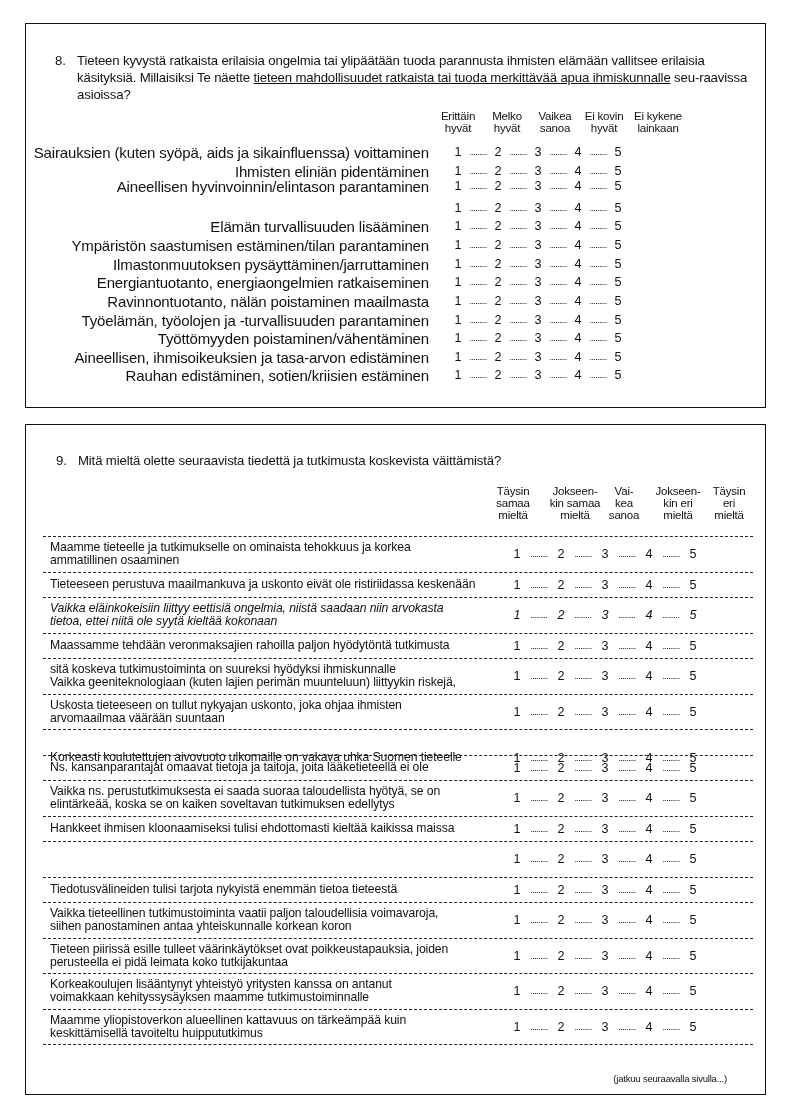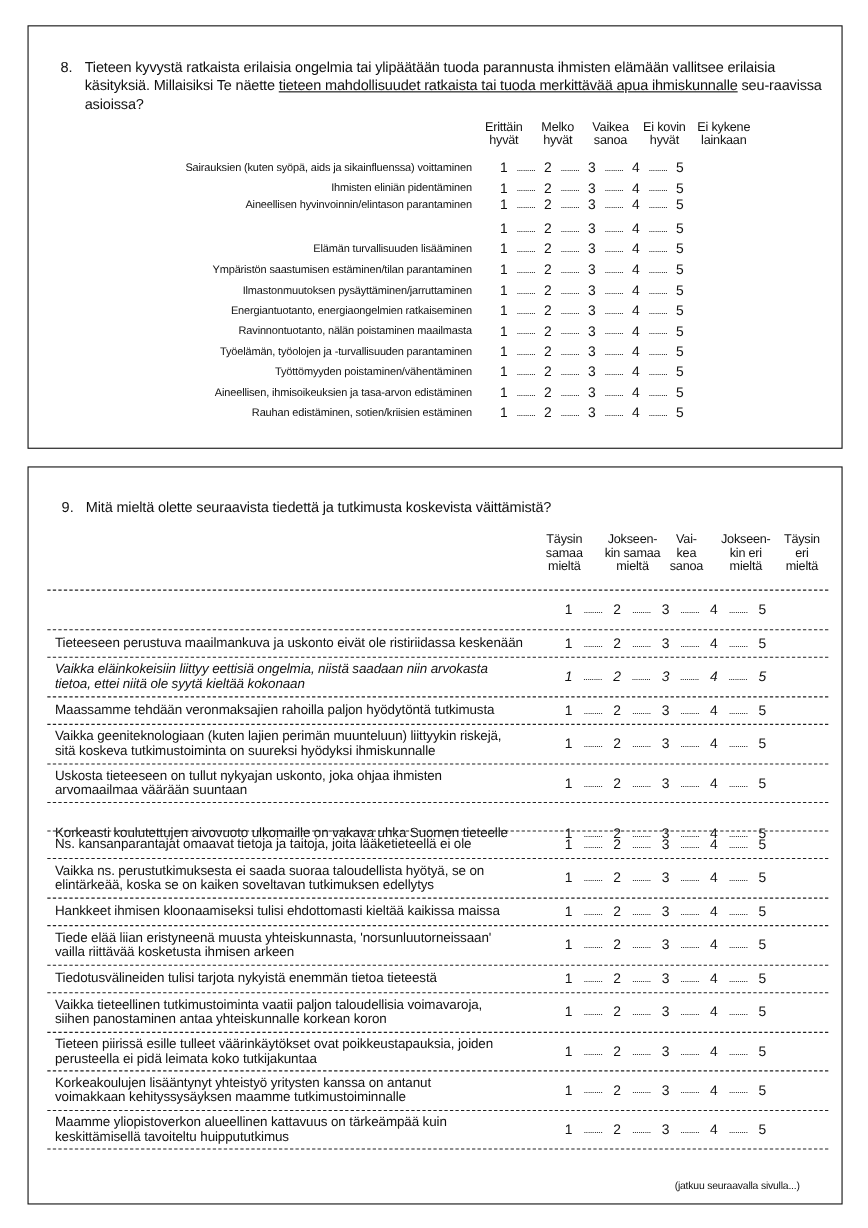--- a/index.html
+++ b/index.html
@@ -11,21 +11,21 @@
   .qtext { position: absolute; font-size: 13.2px; line-height: 17px; letter-spacing: -0.15px; }
   .qnum { position: absolute; font-size: 13.2px; line-height: 17px; }
   #q8 .qnum { left: 29px; top: 28px; }
   #q8 .qtext { left: 51px; top: 28px; width: 680px; }
   .ul { text-decoration: underline; }
 
   .hdr { position: absolute; font-size: 11.5px; line-height: 12px; text-align: center; letter-spacing: -0.2px; }
 
   
   .q8row { position: absolute; left: 0; width: 741px; height: 18.6px; }
-  .q8label { position: absolute; right: 338px; top: 0; font-size: 10px; line-height: 17px; white-space: nowrap; letter-spacing: -0.15px; }
+  .q8label { position: absolute; right: 338px; top: 0; font-size: 15px; line-height: 17px; white-space: nowrap; letter-spacing: -0.15px; }
   .q8scale { position: absolute; left: 428px; top: 0; font-size: 12.6px; line-height: 17px; }
   .q8scale .n { display: inline-block; width: 8px; text-align: center; }
   .q8scale .d { display: inline-block; width: 32px; text-align: center; font-size: 9px; letter-spacing: -0.6px; vertical-align: 1px; }
 
   
   #q9 .qnum { left: 30px; top: 27px; }
   #q9 .qtext { left: 52px; top: 27px; width: 660px; }
   .dash { position: absolute; left: 17px; width: 710px; height: 0; border-top: 1.3px dashed #222; }
   .q9row { position: absolute; left: 0; width: 741px; }
   .q9label { position: absolute; left: 24px; font-size: 12.2px; line-height: 13px; letter-spacing: -0.1px; width: 440px; }
@@ -145,20 +145,24 @@
       </div>
       <div class="hdr" style="left: 671px; width: 64px; top: 60px;">
         <div>Täysin</div>
         <div>eri</div>
         <div>mieltä</div>
       </div>
     </div>
   <div id="q9-rows">
       <div class="dash" style="top: 111px;"></div>
       <div class="q9row" style="top: 111px; height: 35.5px;">
+        <div class="q9label" style="top: 5px;">
+          <div>Maamme tieteelle ja tutkimukselle on ominaista tehokkuus ja korkea</div>
+          <div>ammatillinen osaaminen</div>
+        </div>
         <div class="q9scale" style="top: 11px;"><span class="n">1</span><span class="d">.........</span><span class="n">2</span><span class="d">.........</span><span class="n">3</span><span class="d">.........</span><span class="n">4</span><span class="d">.........</span><span class="n">5</span></div>
       </div>
       <div class="dash" style="top: 146.5px;"></div>
       <div class="q9row" style="top: 146.5px; height: 25.5px;">
         <div class="q9label" style="top: 6px;">
           <div>Tieteeseen perustuva maailmankuva ja uskonto eivät ole ristiriidassa keskenään</div>
         </div>
         <div class="q9scale" style="top: 6px;"><span class="n">1</span><span class="d">.........</span><span class="n">2</span><span class="d">.........</span><span class="n">3</span><span class="d">.........</span><span class="n">4</span><span class="d">.........</span><span class="n">5</span></div>
       </div>
       <div class="dash" style="top: 172px;"></div>
@@ -172,22 +176,22 @@
       <div class="dash" style="top: 207.5px;"></div>
       <div class="q9row" style="top: 207.5px; height: 25.5px;">
         <div class="q9label" style="top: 6px;">
           <div>Maassamme tehdään veronmaksajien rahoilla paljon hyödytöntä tutkimusta</div>
         </div>
         <div class="q9scale" style="top: 6px;"><span class="n">1</span><span class="d">.........</span><span class="n">2</span><span class="d">.........</span><span class="n">3</span><span class="d">.........</span><span class="n">4</span><span class="d">.........</span><span class="n">5</span></div>
       </div>
       <div class="dash" style="top: 233px;"></div>
       <div class="q9row" style="top: 233px; height: 35.5px;">
         <div class="q9label" style="top: 5px;">
+          <div>sitä koskeva tutkimustoiminta on suureksi hyödyksi ihmiskunnalle</div>
           <div>Vaikka geeniteknologiaan (kuten lajien perimän muunteluun) liittyykin riskejä,</div>
-          <div>sitä koskeva tutkimustoiminta on suureksi hyödyksi ihmiskunnalle</div>
         </div>
         <div class="q9scale" style="top: 11px;"><span class="n">1</span><span class="d">.........</span><span class="n">2</span><span class="d">.........</span><span class="n">3</span><span class="d">.........</span><span class="n">4</span><span class="d">.........</span><span class="n">5</span></div>
       </div>
       <div class="dash" style="top: 268.5px;"></div>
       <div class="q9row" style="top: 268.5px; height: 35.5px;">
         <div class="q9label" style="top: 5px;">
           <div>Uskosta tieteeseen on tullut nykyajan uskonto, joka ohjaa ihmisten</div>
           <div>arvomaailmaa väärään suuntaan</div>
         </div>
         <div class="q9scale" style="top: 11px;"><span class="n">1</span><span class="d">.........</span><span class="n">2</span><span class="d">.........</span><span class="n">3</span><span class="d">.........</span><span class="n">4</span><span class="d">.........</span><span class="n">5</span></div>
@@ -216,24 +220,20 @@
       </div>
       <div class="dash" style="top: 390.5px;"></div>
       <div class="q9row" style="top: 390.5px; height: 25.5px;">
         <div class="q9label" style="top: 6px;">
           <div>Hankkeet ihmisen kloonaamiseksi tulisi ehdottomasti kieltää kaikissa maissa</div>
         </div>
         <div class="q9scale" style="top: 6px;"><span class="n">1</span><span class="d">.........</span><span class="n">2</span><span class="d">.........</span><span class="n">3</span><span class="d">.........</span><span class="n">4</span><span class="d">.........</span><span class="n">5</span></div>
       </div>
       <div class="dash" style="top: 416px;"></div>
       <div class="q9row" style="top: 416px; height: 35.5px;">
-        <div class="q9label" style="top: 5px;">
-          <div>Tiede elää liian eristyneenä muusta yhteiskunnasta, 'norsunluutorneissaan'</div>
-          <div>vailla riittävää kosketusta ihmisen arkeen</div>
-        </div>
         <div class="q9scale" style="top: 11px;"><span class="n">1</span><span class="d">.........</span><span class="n">2</span><span class="d">.........</span><span class="n">3</span><span class="d">.........</span><span class="n">4</span><span class="d">.........</span><span class="n">5</span></div>
       </div>
       <div class="dash" style="top: 451.5px;"></div>
       <div class="q9row" style="top: 451.5px; height: 25.5px;">
         <div class="q9label" style="top: 6px;">
           <div>Tiedotusvälineiden tulisi tarjota nykyistä enemmän tietoa tieteestä</div>
         </div>
         <div class="q9scale" style="top: 6px;"><span class="n">1</span><span class="d">.........</span><span class="n">2</span><span class="d">.........</span><span class="n">3</span><span class="d">.........</span><span class="n">4</span><span class="d">.........</span><span class="n">5</span></div>
       </div>
       <div class="dash" style="top: 477px;"></div>

